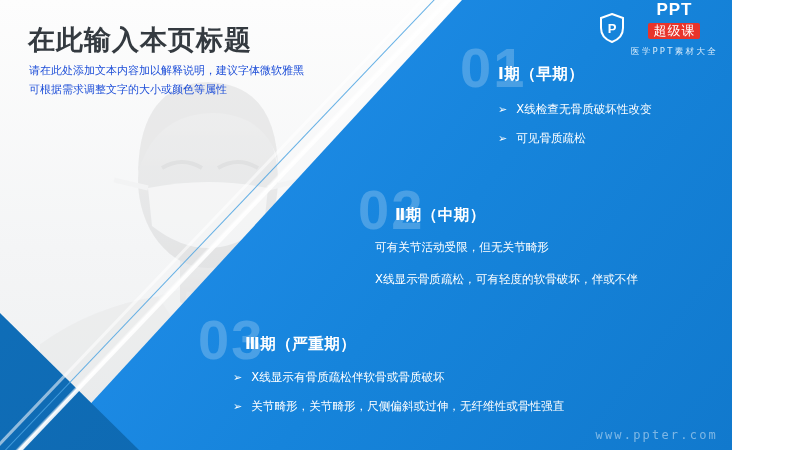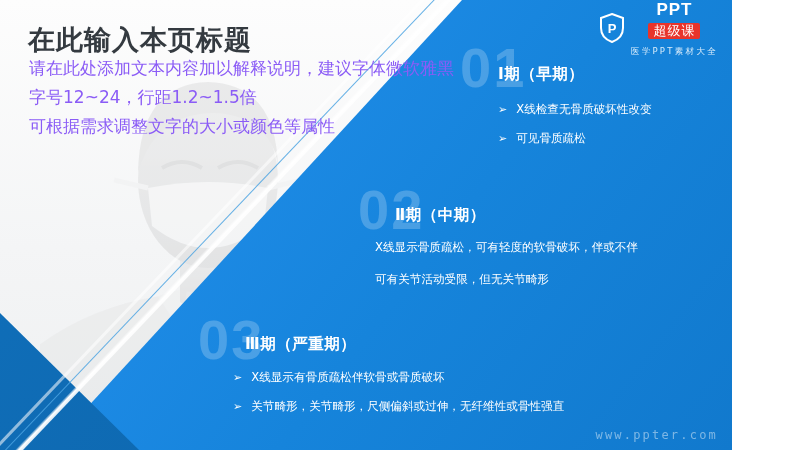--- a/index.html
+++ b/index.html
@@ -98,23 +98,23 @@
   }
 
   
   .title{
     position:absolute;left:28px;top:22px;
     font-size:27px;font-weight:bold;color:#343a40;
     letter-spacing:1px;
     font-family:"DejaVu Sans","Liberation Sans",sans-serif;
   }
   .subtitle{
-    position:absolute;left:29px;top:54px;
+    position:absolute;left:29px;top:62px;
     width:360px;
-    font-size:17px;color:#8b5cf6;line-height:1.72;
+    font-size:11px;color:#1d4ed8;line-height:1.72;
     font-family:"DejaVu Sans","Liberation Sans",sans-serif;
   }
   .subtitle div{white-space:nowrap;}
 
   
   .section{position:absolute;}
   .ghostnum{
     position:absolute;
     font-size:56px;font-weight:bold;
     color:rgba(255,255,255,.22);
@@ -203,21 +203,20 @@
 
   <div class="blue-main"></div>
   <div class="blue-dark"></div>
   <div class="stripe s1"></div>
   <div class="stripe s2"></div>
   <div class="hairline"></div>
 
   <div class="title">在此输入本页标题</div>
   <div class="subtitle">
     <div>请在此处添加文本内容加以解释说明，建议字体微软雅黑</div>
-    <div>字号12~24，行距1.2~1.5倍</div>
     <div>可根据需求调整文字的大小或颜色等属性</div>
   </div>
 
   <div class="logo">
     <svg class="logo-shield" viewBox="0 0 26 30">
       <path d="M13 1 L24 5 V15 Q24 25 13 29 Q2 25 2 15 V5 Z" fill="none" stroke="#ffffff" stroke-width="2"></path>
       <text x="13" y="20" text-anchor="middle" font-size="13" font-weight="bold" fill="#ffffff" font-family="Liberation Sans, sans-serif">P</text>
     </svg>
     <div class="logo-txt">
       <div class="logo-row1">
@@ -240,22 +239,22 @@
         <span class="arrow">➢</span>
         <span>可见骨质疏松</span>
       </div>
     </div>
   </div>
 
   <div class="section" id="sec2">
     <div class="ghostnum">02</div>
     <div class="sec-title">Ⅱ期（中期）</div>
     <div class="bullets">
+      <div class="plainline">可有关节活动受限，但无关节畸形</div>
       <div class="plainline">X线显示骨质疏松，可有轻度的软骨破坏，伴或不伴</div>
-      <div class="plainline">可有关节活动受限，但无关节畸形</div>
     </div>
   </div>
 
   <div class="section" id="sec3">
     <div class="ghostnum">03</div>
     <div class="sec-title">Ⅲ期（严重期）</div>
     <div class="bullets">
       <div class="bullet">
         <span class="arrow">➢</span>
         <span>X线显示有骨质疏松伴软骨或骨质破坏</span>

